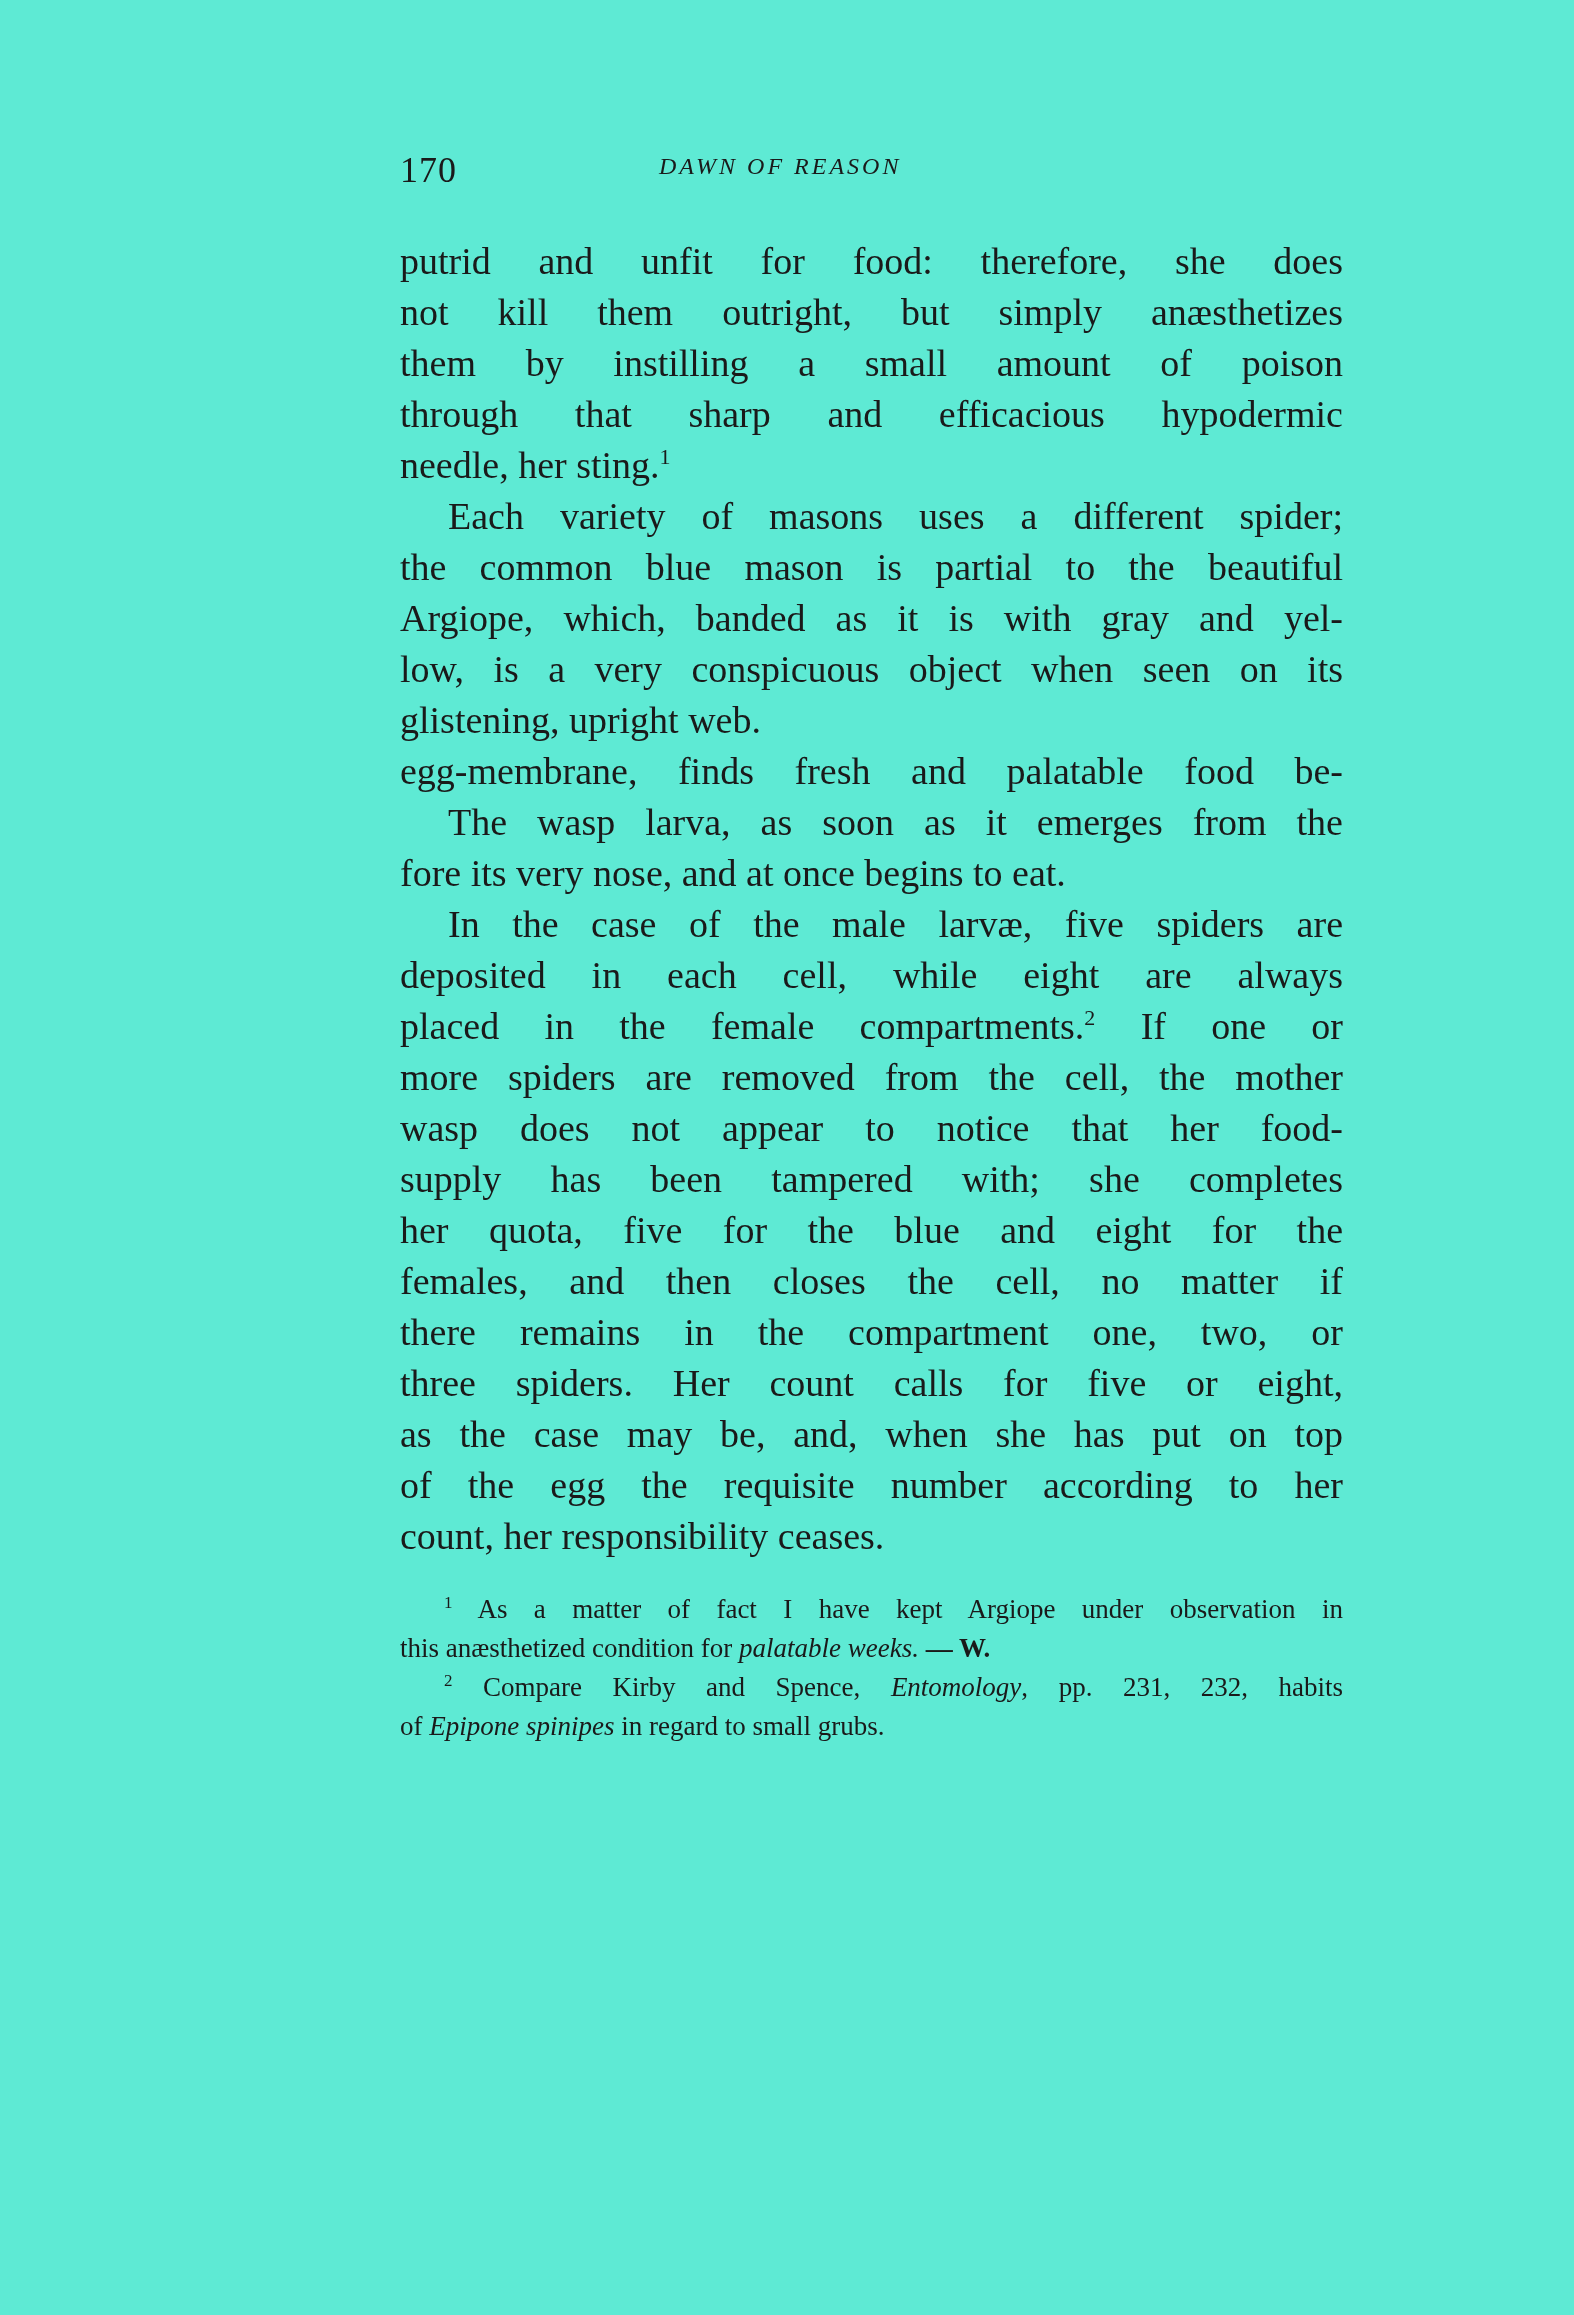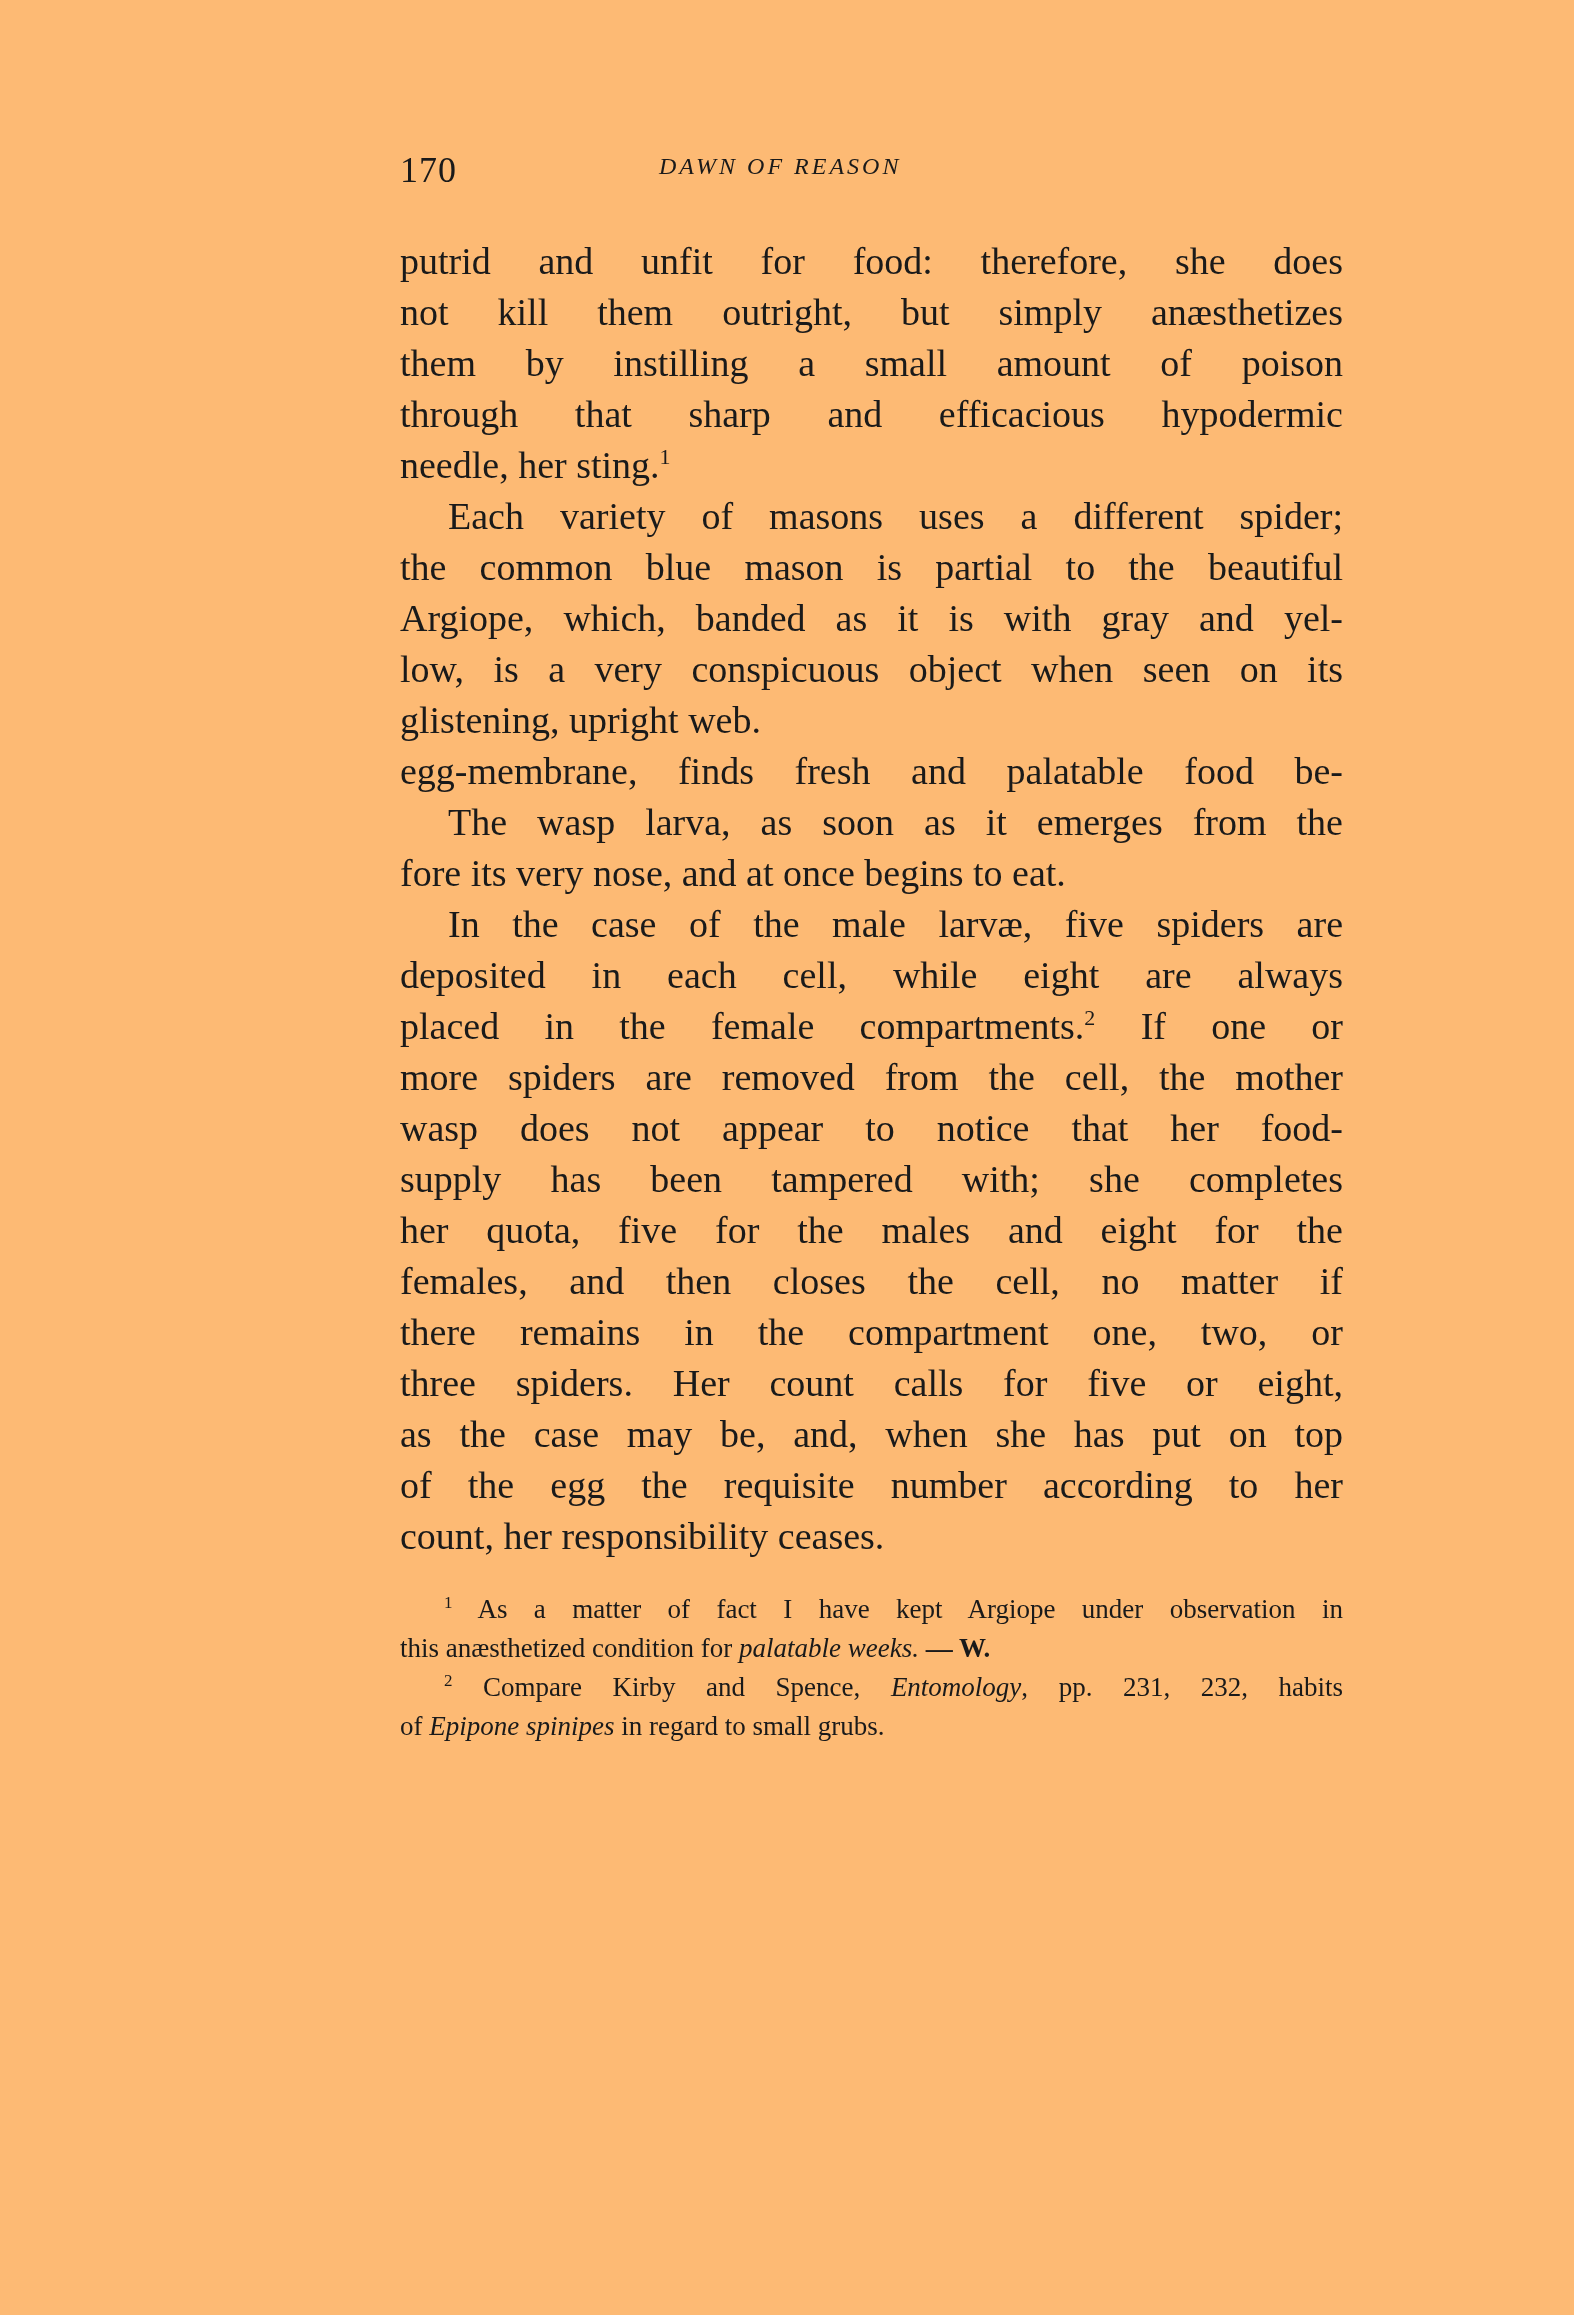--- a/index.html
+++ b/index.html
@@ -13,21 +13,21 @@
       position: relative;
       overflow: hidden;
       font-family: "Liberation Serif", "DejaVu Serif", serif;
       color: #1a1a1a;
     }
     .page {
       position: absolute;
       left: 0; top: 0;
       width: 1574px;
       height: 2316px;
-      background: #fdba74;
+      background: #5eead4;
     }
     .running-head {
       position: absolute;
       left: 400px;
       top: 149px;
       width: 941px;
       height: 50px;
       font-size: 32px;
     }
     .page-number {
@@ -122,21 +122,21 @@
     <span class="line">egg-membrane, finds fresh and palatable food be-</span>
     <span class="line indent">The wasp larva, as soon as it emerges from the</span>
     <span class="line last">fore its very nose, and at once begins to eat.</span>
 
     <span class="line indent">In the case of the male larvæ, five spiders are</span>
     <span class="line">deposited in each cell, while eight are always</span>
     <span class="line" style="text-align-last: justify;"><span>placed in the female compartments.</span><sup>2</sup><span style="white-space: pre;"> If one or</span></span>
     <span class="line">more spiders are removed from the cell, the mother</span>
     <span class="line">wasp does not appear to notice that her food-</span>
     <span class="line">supply has been tampered with; she completes</span>
-    <span class="line">her quota, five for the males and eight for the</span>
+    <span class="line">her quota, five for the blue and eight for the</span>
     <span class="line">females, and then closes the cell, no matter if</span>
     <span class="line">there remains in the compartment one, two, or</span>
     <span class="line">three spiders. Her count calls for five or eight,</span>
     <span class="line">as the case may be, and, when she has put on top</span>
     <span class="line">of the egg the requisite number according to her</span>
     <span class="line last">count, her responsibility ceases.</span>
   </div>
 
   <div class="footnotes">
     <span class="fn-line indent"><span class="fn-sup">1</span> <span>As a matter of fact I have kept Argiope under observation in</span></span>

